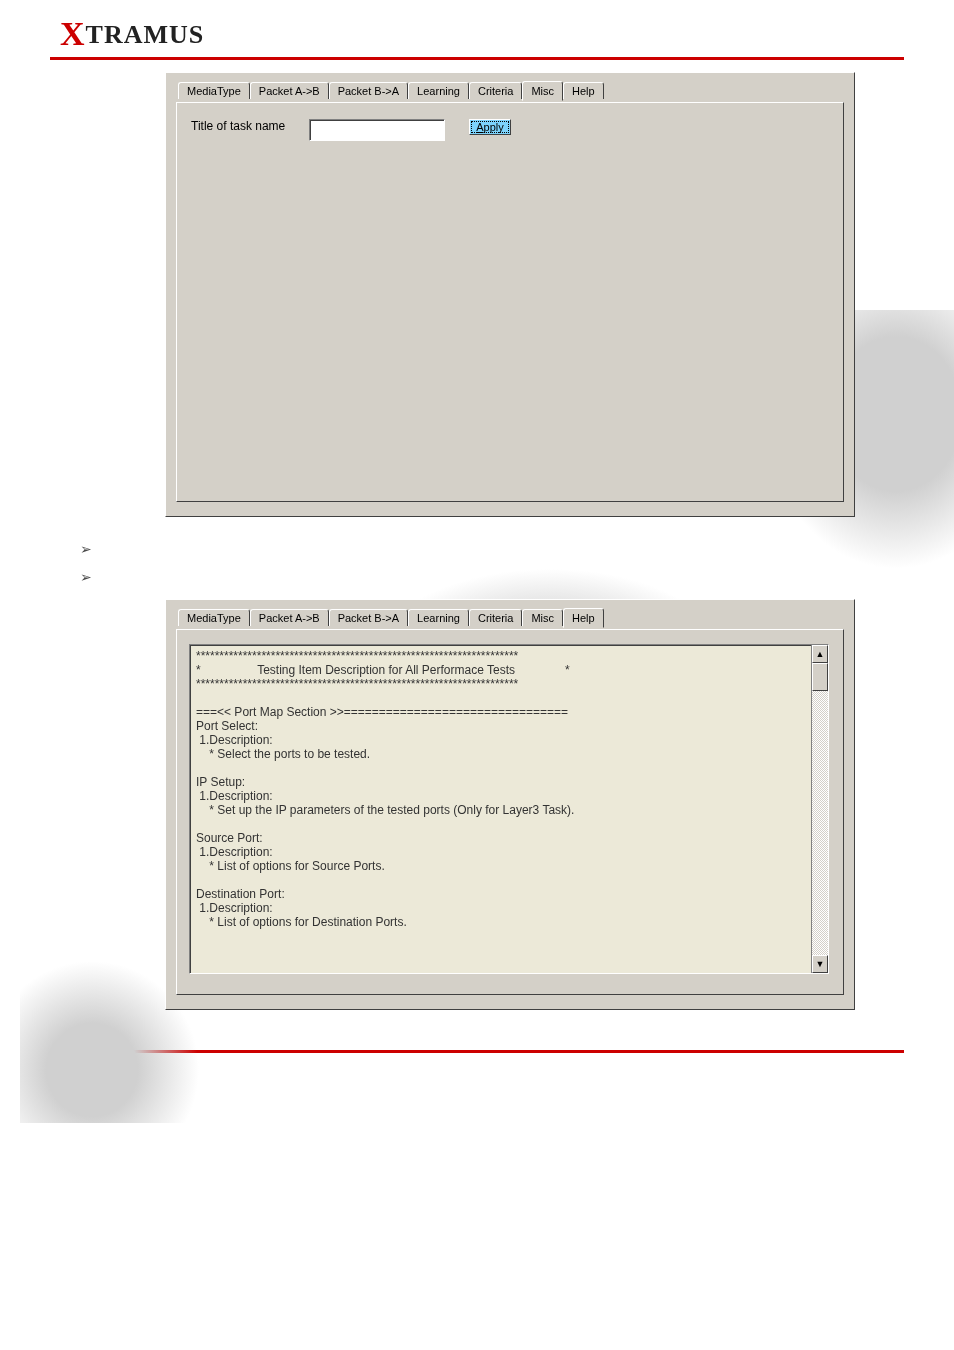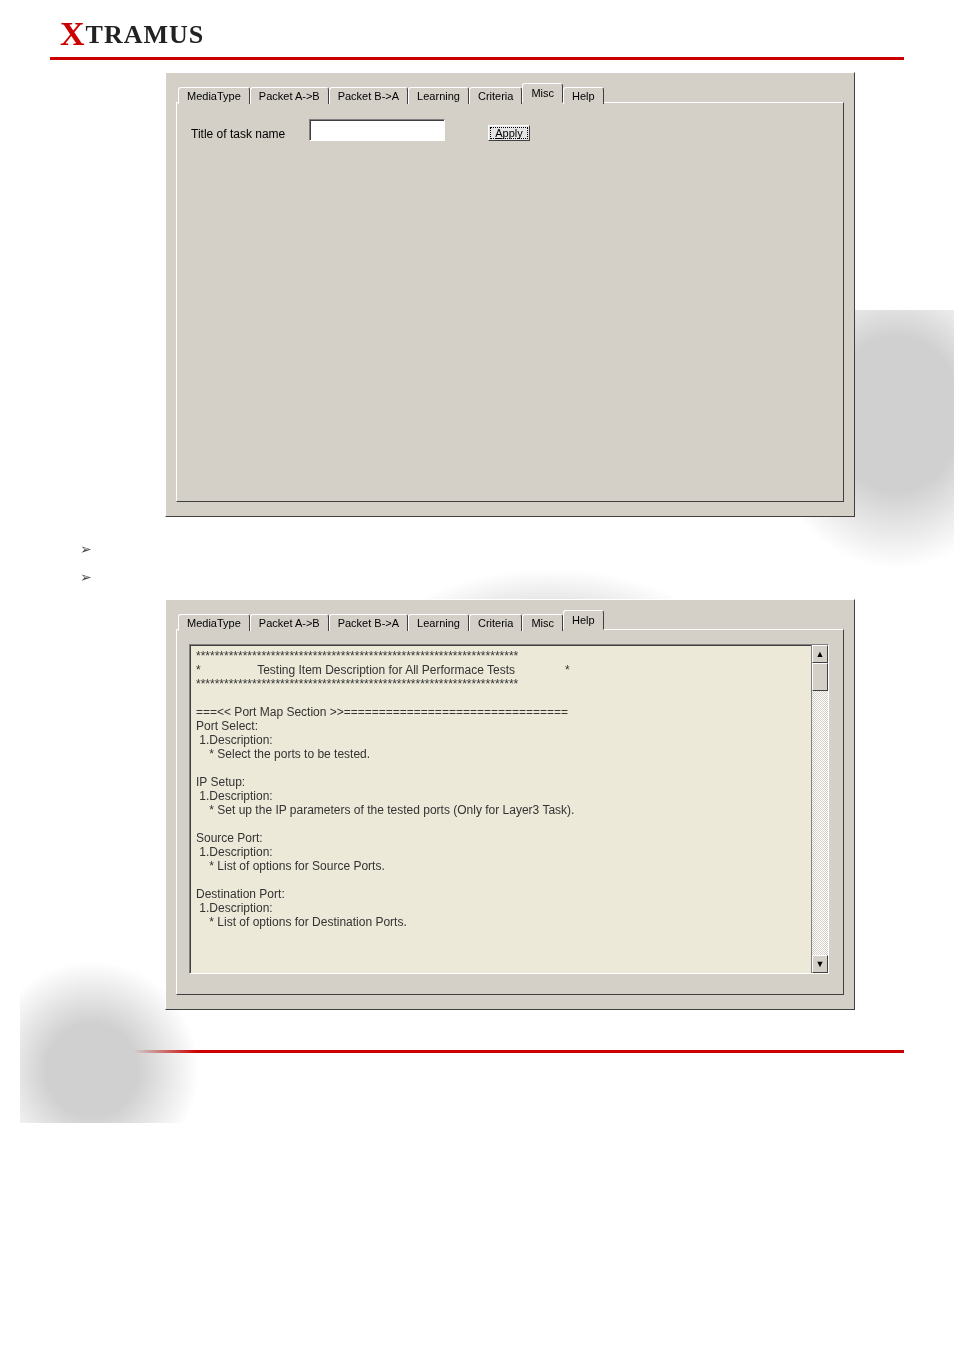--- a/index.html
+++ b/index.html
@@ -82,21 +82,21 @@
     border-top: 1px solid #fff;
     border-left: 1px solid #fff;
     border-right: 1px solid #404040;
     border-bottom: 1px solid #404040;
     padding: 8px 10px 14px 10px;
     box-sizing: border-box;
     width: 690px;
   }
   .tab-row {
     display: flex;
-    align-items: flex-end;
+    align-items: flex-start;
     height: 22px;
     margin-bottom: -1px;
     padding-left: 2px;
   }
   .tab {
     background: #d4d0c8;
     border-top: 1px solid #fff;
     border-left: 1px solid #fff;
     border-right: 1px solid #404040;
     border-top-left-radius: 3px;
@@ -121,46 +121,45 @@
     border-top: 1px solid #fff;
     border-left: 1px solid #fff;
     border-right: 1px solid #404040;
     border-bottom: 1px solid #404040;
     min-height: 400px;
     padding: 16px 14px;
     box-sizing: border-box;
   }
   .field-row {
     display: flex;
-    align-items: flex-end;
+    align-items: flex-start;
     gap: 24px;
   }
   .win-input {
     background: #fff;
     border-top: 1px solid #808080;
     border-left: 1px solid #808080;
     border-right: 1px solid #fff;
     border-bottom: 1px solid #fff;
     box-shadow: inset 1px 1px 0 #404040;
     width: 130px;
     height: 18px;
     font-size: 11px;
   }
   .win-button {
-    background: #e5e5e5;
+    background: #7dd3fc;
     border-top: 1px solid #fff;
     border-left: 1px solid #fff;
     border-right: 1px solid #404040;
     border-bottom: 1px solid #404040;
     font-size: 11px;
     padding: 1px 6px;
     outline: 1px dotted #000;
     outline-offset: -3px;
     cursor: default;
-    margin-left: 19px;
   }
   .win-button .u { text-decoration: underline; }
   
   .bullet-area {
     margin: 18px 0 8px 0;
   }
   .bullet-line {
     margin-left: -85px;
     font-size: 14px;
     color: #333;

